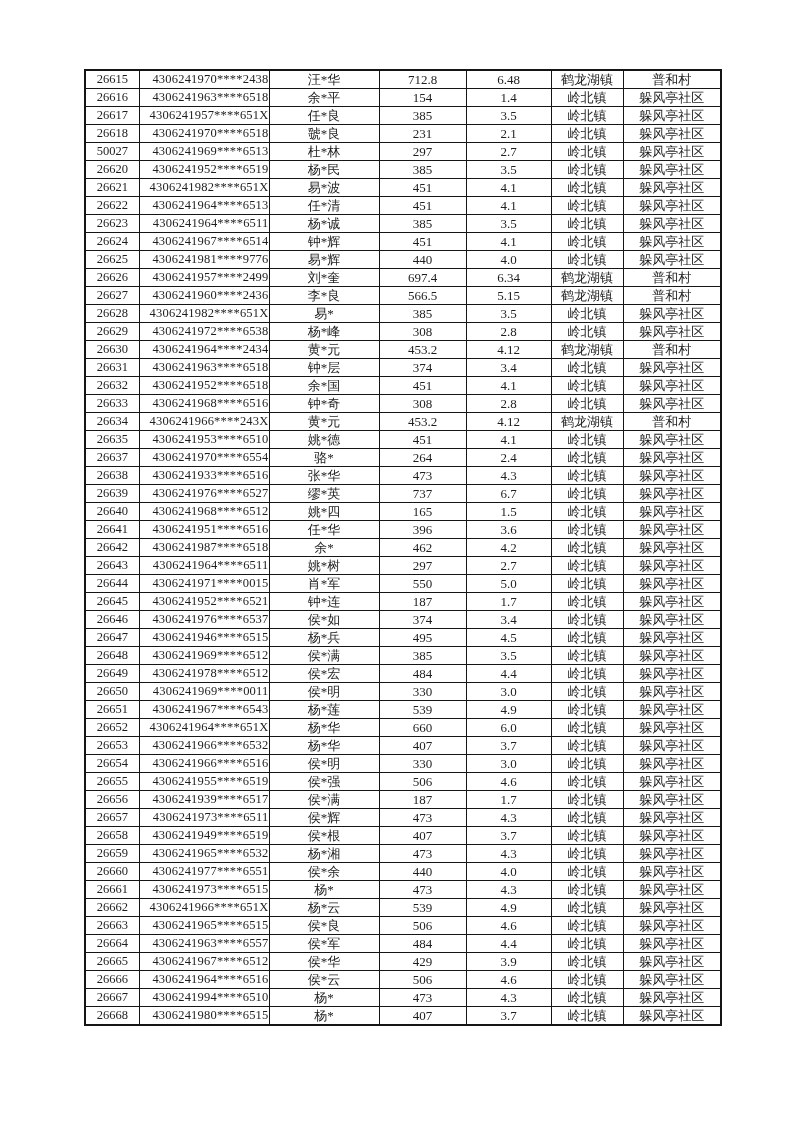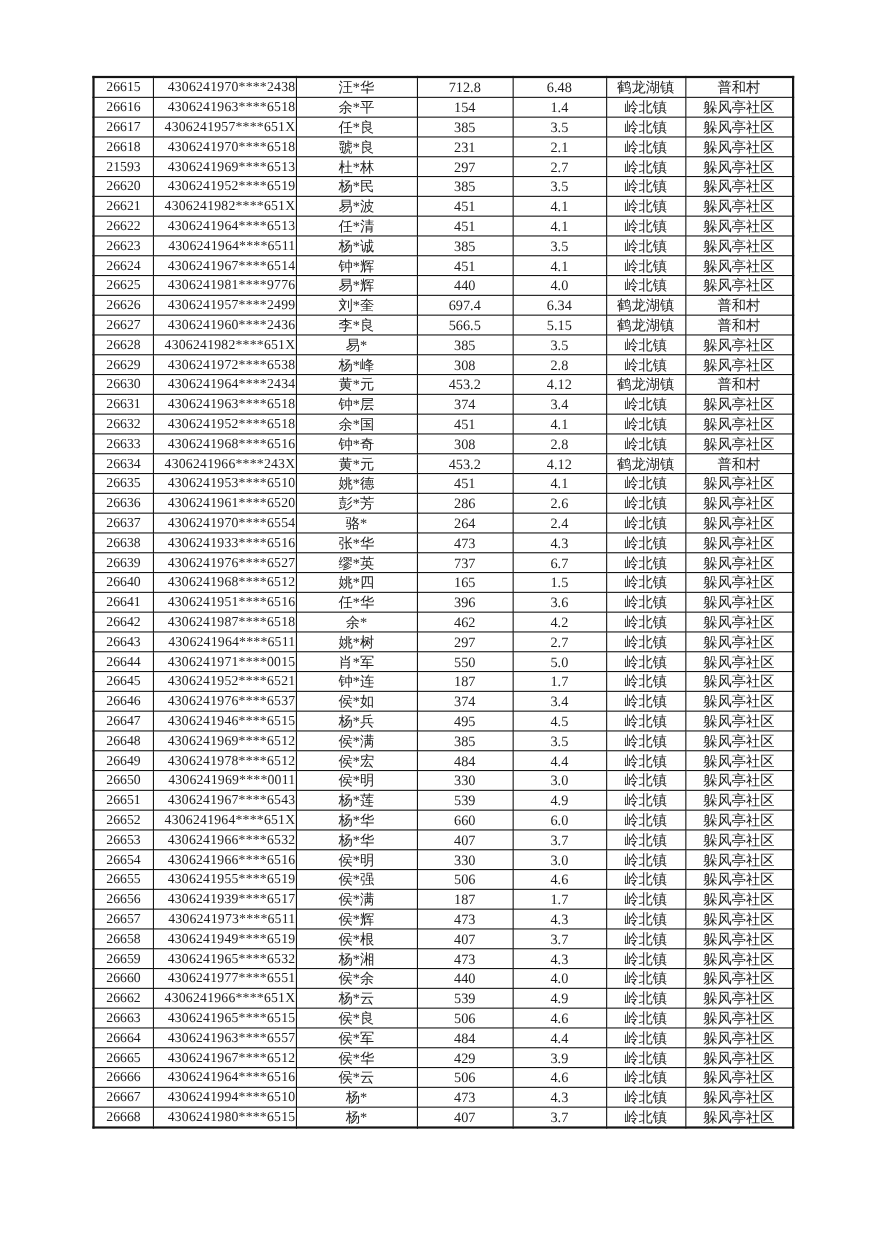--- a/index.html
+++ b/index.html
@@ -87,21 +87,21 @@
         <tr>
           <td class="c0">26618</td>
           <td class="c1">4306241970****6518</td>
           <td class="c2">虢*良</td>
           <td class="c3">231</td>
           <td class="c4">2.1</td>
           <td class="c5">岭北镇</td>
           <td class="c6">躲风亭社区</td>
         </tr>
         <tr>
-          <td class="c0">21593</td>
+          <td class="c0">50027</td>
           <td class="c1">4306241969****6513</td>
           <td class="c2">杜*林</td>
           <td class="c3">297</td>
           <td class="c4">2.7</td>
           <td class="c5">岭北镇</td>
           <td class="c6">躲风亭社区</td>
         </tr>
         <tr>
           <td class="c0">26620</td>
           <td class="c1">4306241952****6519</td>
@@ -240,29 +240,20 @@
         <tr>
           <td class="c0">26635</td>
           <td class="c1">4306241953****6510</td>
           <td class="c2">姚*德</td>
           <td class="c3">451</td>
           <td class="c4">4.1</td>
           <td class="c5">岭北镇</td>
           <td class="c6">躲风亭社区</td>
         </tr>
         <tr>
-          <td class="c0">26636</td>
-          <td class="c1">4306241961****6520</td>
-          <td class="c2">彭*芳</td>
-          <td class="c3">286</td>
-          <td class="c4">2.6</td>
-          <td class="c5">岭北镇</td>
-          <td class="c6">躲风亭社区</td>
-        </tr>
-        <tr>
           <td class="c0">26637</td>
           <td class="c1">4306241970****6554</td>
           <td class="c2">骆*</td>
           <td class="c3">264</td>
           <td class="c4">2.4</td>
           <td class="c5">岭北镇</td>
           <td class="c6">躲风亭社区</td>
         </tr>
         <tr>
           <td class="c0">26638</td>
@@ -465,20 +456,29 @@
         <tr>
           <td class="c0">26660</td>
           <td class="c1">4306241977****6551</td>
           <td class="c2">侯*余</td>
           <td class="c3">440</td>
           <td class="c4">4.0</td>
           <td class="c5">岭北镇</td>
           <td class="c6">躲风亭社区</td>
         </tr>
         <tr>
+          <td class="c0">26661</td>
+          <td class="c1">4306241973****6515</td>
+          <td class="c2">杨*</td>
+          <td class="c3">473</td>
+          <td class="c4">4.3</td>
+          <td class="c5">岭北镇</td>
+          <td class="c6">躲风亭社区</td>
+        </tr>
+        <tr>
           <td class="c0">26662</td>
           <td class="c1">4306241966****651X</td>
           <td class="c2">杨*云</td>
           <td class="c3">539</td>
           <td class="c4">4.9</td>
           <td class="c5">岭北镇</td>
           <td class="c6">躲风亭社区</td>
         </tr>
         <tr>
           <td class="c0">26663</td>

